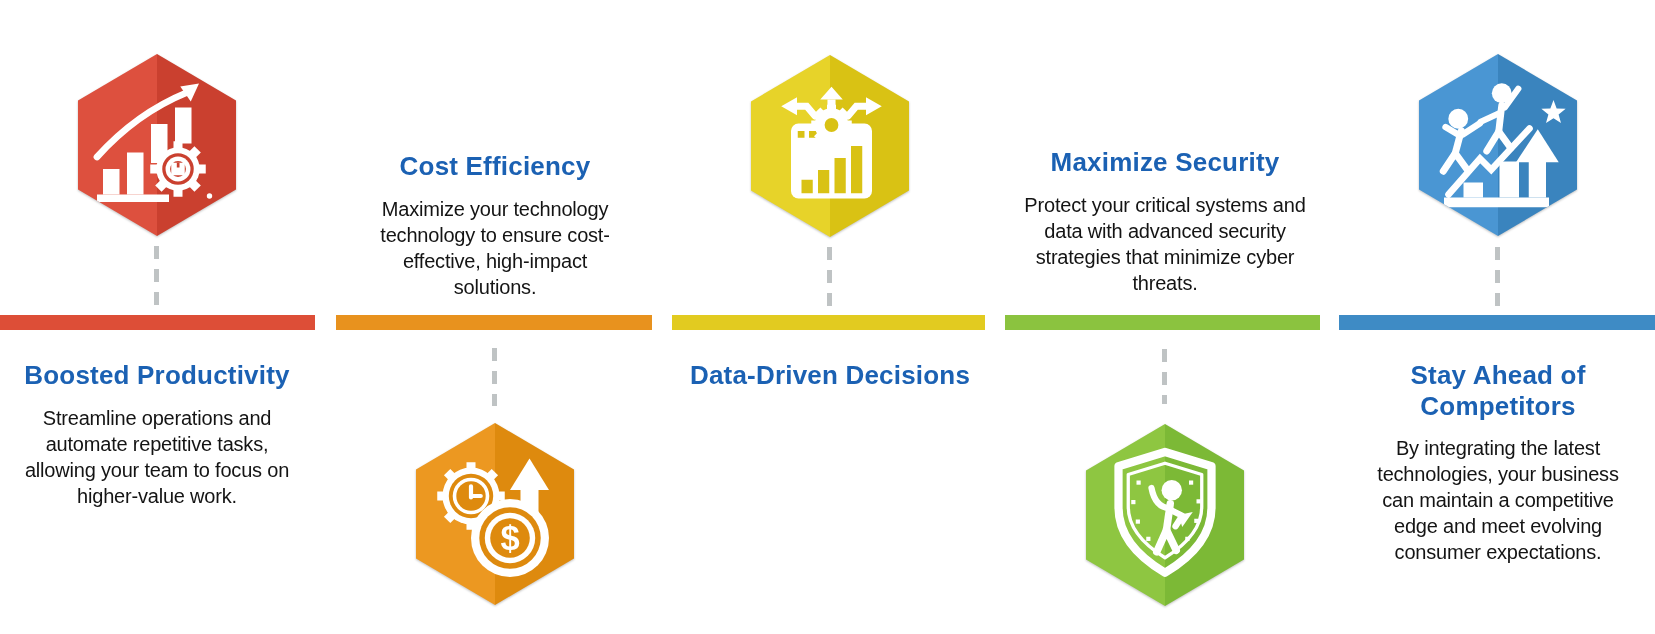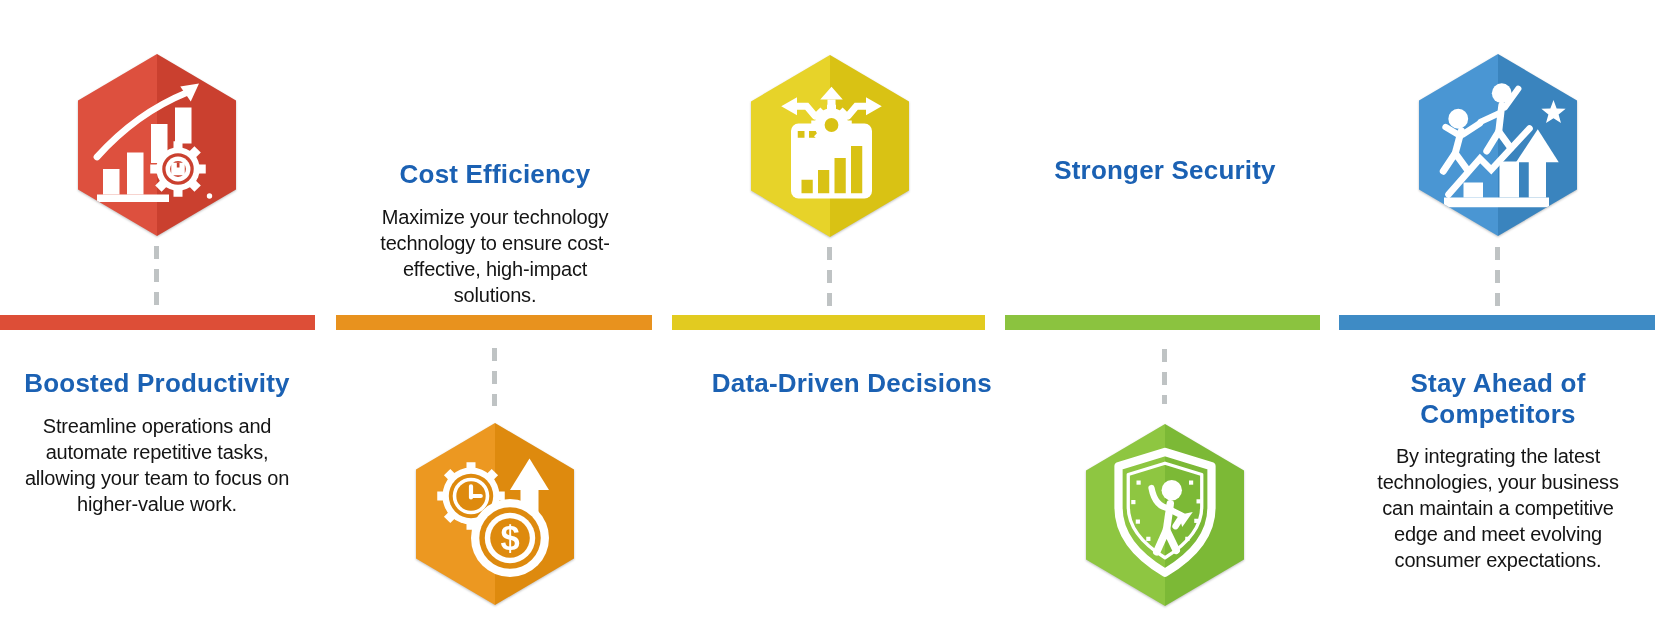--- a/index.html
+++ b/index.html
@@ -38,25 +38,25 @@
     width:100%;height:100%;
     clip-path:polygon(50% 0,100% 25.5%,100% 74.5%,50% 100%,0 74.5%,0 25.5%);
     background:linear-gradient(90deg,var(--hexL) 0 50%,var(--hexR) 50% 100%);
     display:flex;align-items:center;justify-content:center;
   }
   .hex svg{display:block;}
   
   .tblock{position:absolute;width:340px;text-align:center;}
   #text0{left:-13px;top:360px;}
   #text1{left:325px;top:151px;}
-  #text2{left:660px;top:360px;text-align:right;}
+  #text2{left:660px;top:360px;}
   #text3{left:995px;top:147px;}
   #text4{left:1328px;top:360px;}
   .title{
-    margin:8px;font-size:26px;font-weight:700;line-height:1.18;
+    margin:0;font-size:26px;font-weight:700;line-height:1.18;
     color:var(--heading);white-space:pre-line;letter-spacing:.2px;
   }
   .desc{
     margin:14px 0 0 0;font-size:20px;line-height:1.3;
     color:var(--body);white-space:pre-line;letter-spacing:-0.2px;
   }
 </style>
 </head>
 <body>
 
@@ -234,21 +234,25 @@
     <h3 class="title">Cost Efficiency</h3>
     <p class="desc">Maximize your technology
 technology to ensure cost-
 effective, high-impact
 solutions.</p>
   </div>
   <div class="tblock" id="text2">
     <h3 class="title">Data-Driven Decisions</h3>
   </div>
   <div class="tblock" id="text3">
-    <h3 class="title">Stronger Security</h3>
+    <h3 class="title">Maximize Security</h3>
+    <p class="desc">Protect your critical systems and
+data with advanced security
+strategies that minimize cyber
+threats.</p>
   </div>
   <div class="tblock" id="text4">
     <h3 class="title">Stay Ahead of
 Competitors</h3>
     <p class="desc">By integrating the latest
 technologies, your business
 can maintain a competitive
 edge and meet evolving
 consumer expectations.</p>
   </div>

